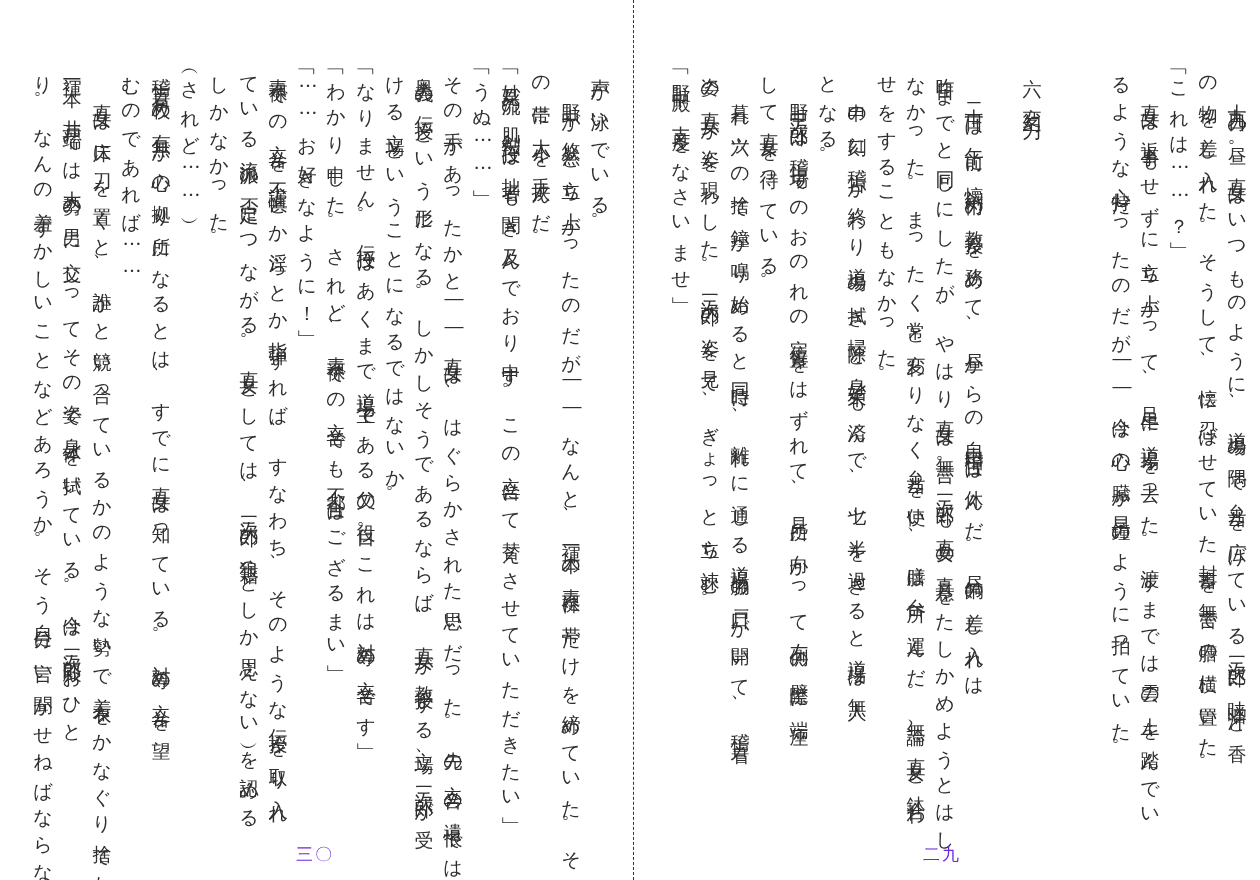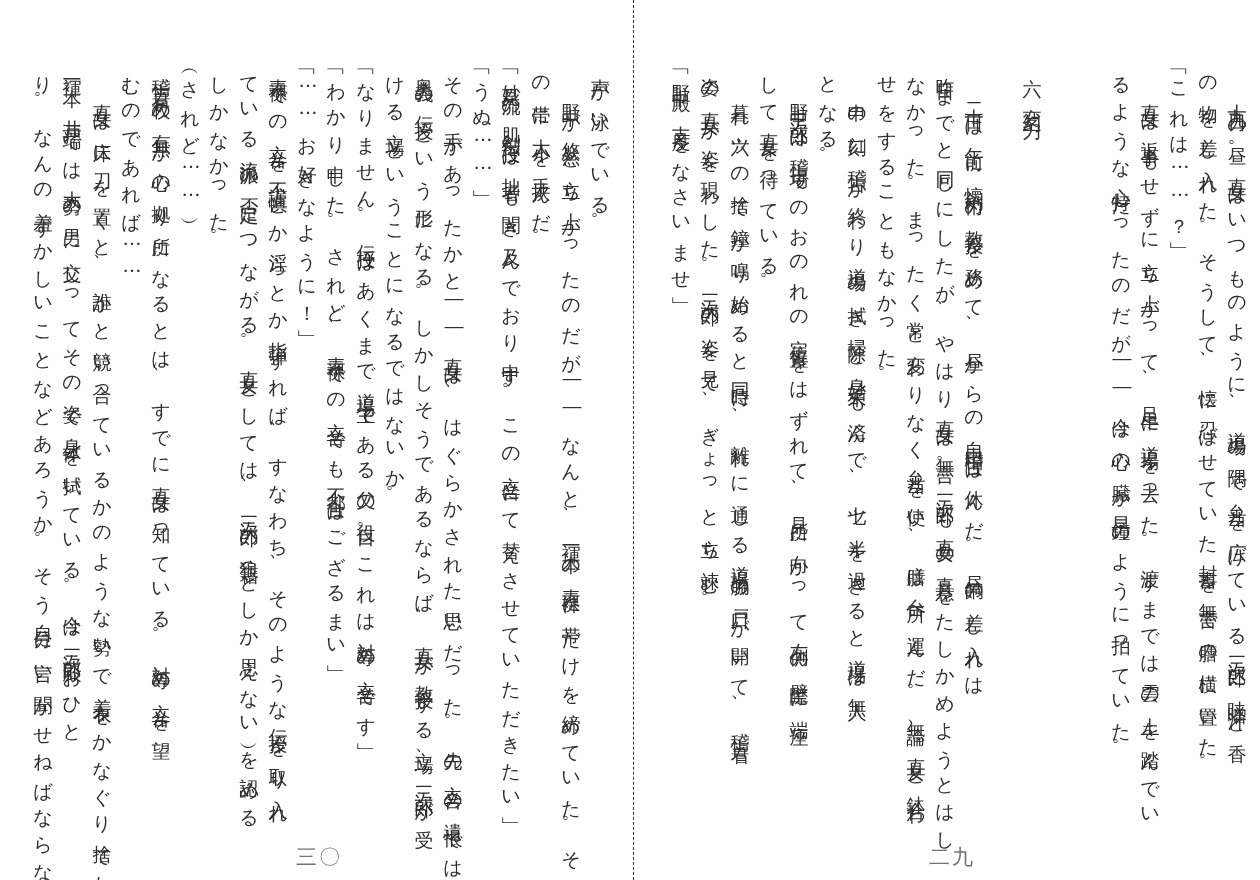--- a/index.html
+++ b/index.html
@@ -48,27 +48,27 @@
       letter-spacing: 5.6px;
       white-space: nowrap;
       color: #2e2e2e;
     }
     .col.indent { top: 88px; }
     .col.heading { top: 63px; letter-spacing: 5.6px; }
 
     .page-number {
       position: absolute;
       top: 843px;
-      font-size: 21px;
+      font-size: 17px;
       letter-spacing: 2px;
-      color: #737373;
+      color: #6d28d9;
       white-space: nowrap;
     }
     .page-left .page-number { left: 296px; }
-    .page-right .page-number { left: 295px; }
+    .page-right .page-number { left: 289px; }
   </style>
 </head>
 <body>
 
 <div class="spread">
 
   <div class="page page-right">
     <div class="col indent" style="left:592px">十九日の昼。直女はいつものように、道場の隅で弁当を広げている三次郎に味噌汁と香</div>
     <div class="col" style="left:563px">の物を差し入れた。そうして、懐に忍ばせていた封書を無言で膳の横に置いた。</div>
     <div class="col" style="left:534px">「これは……？」</div>

